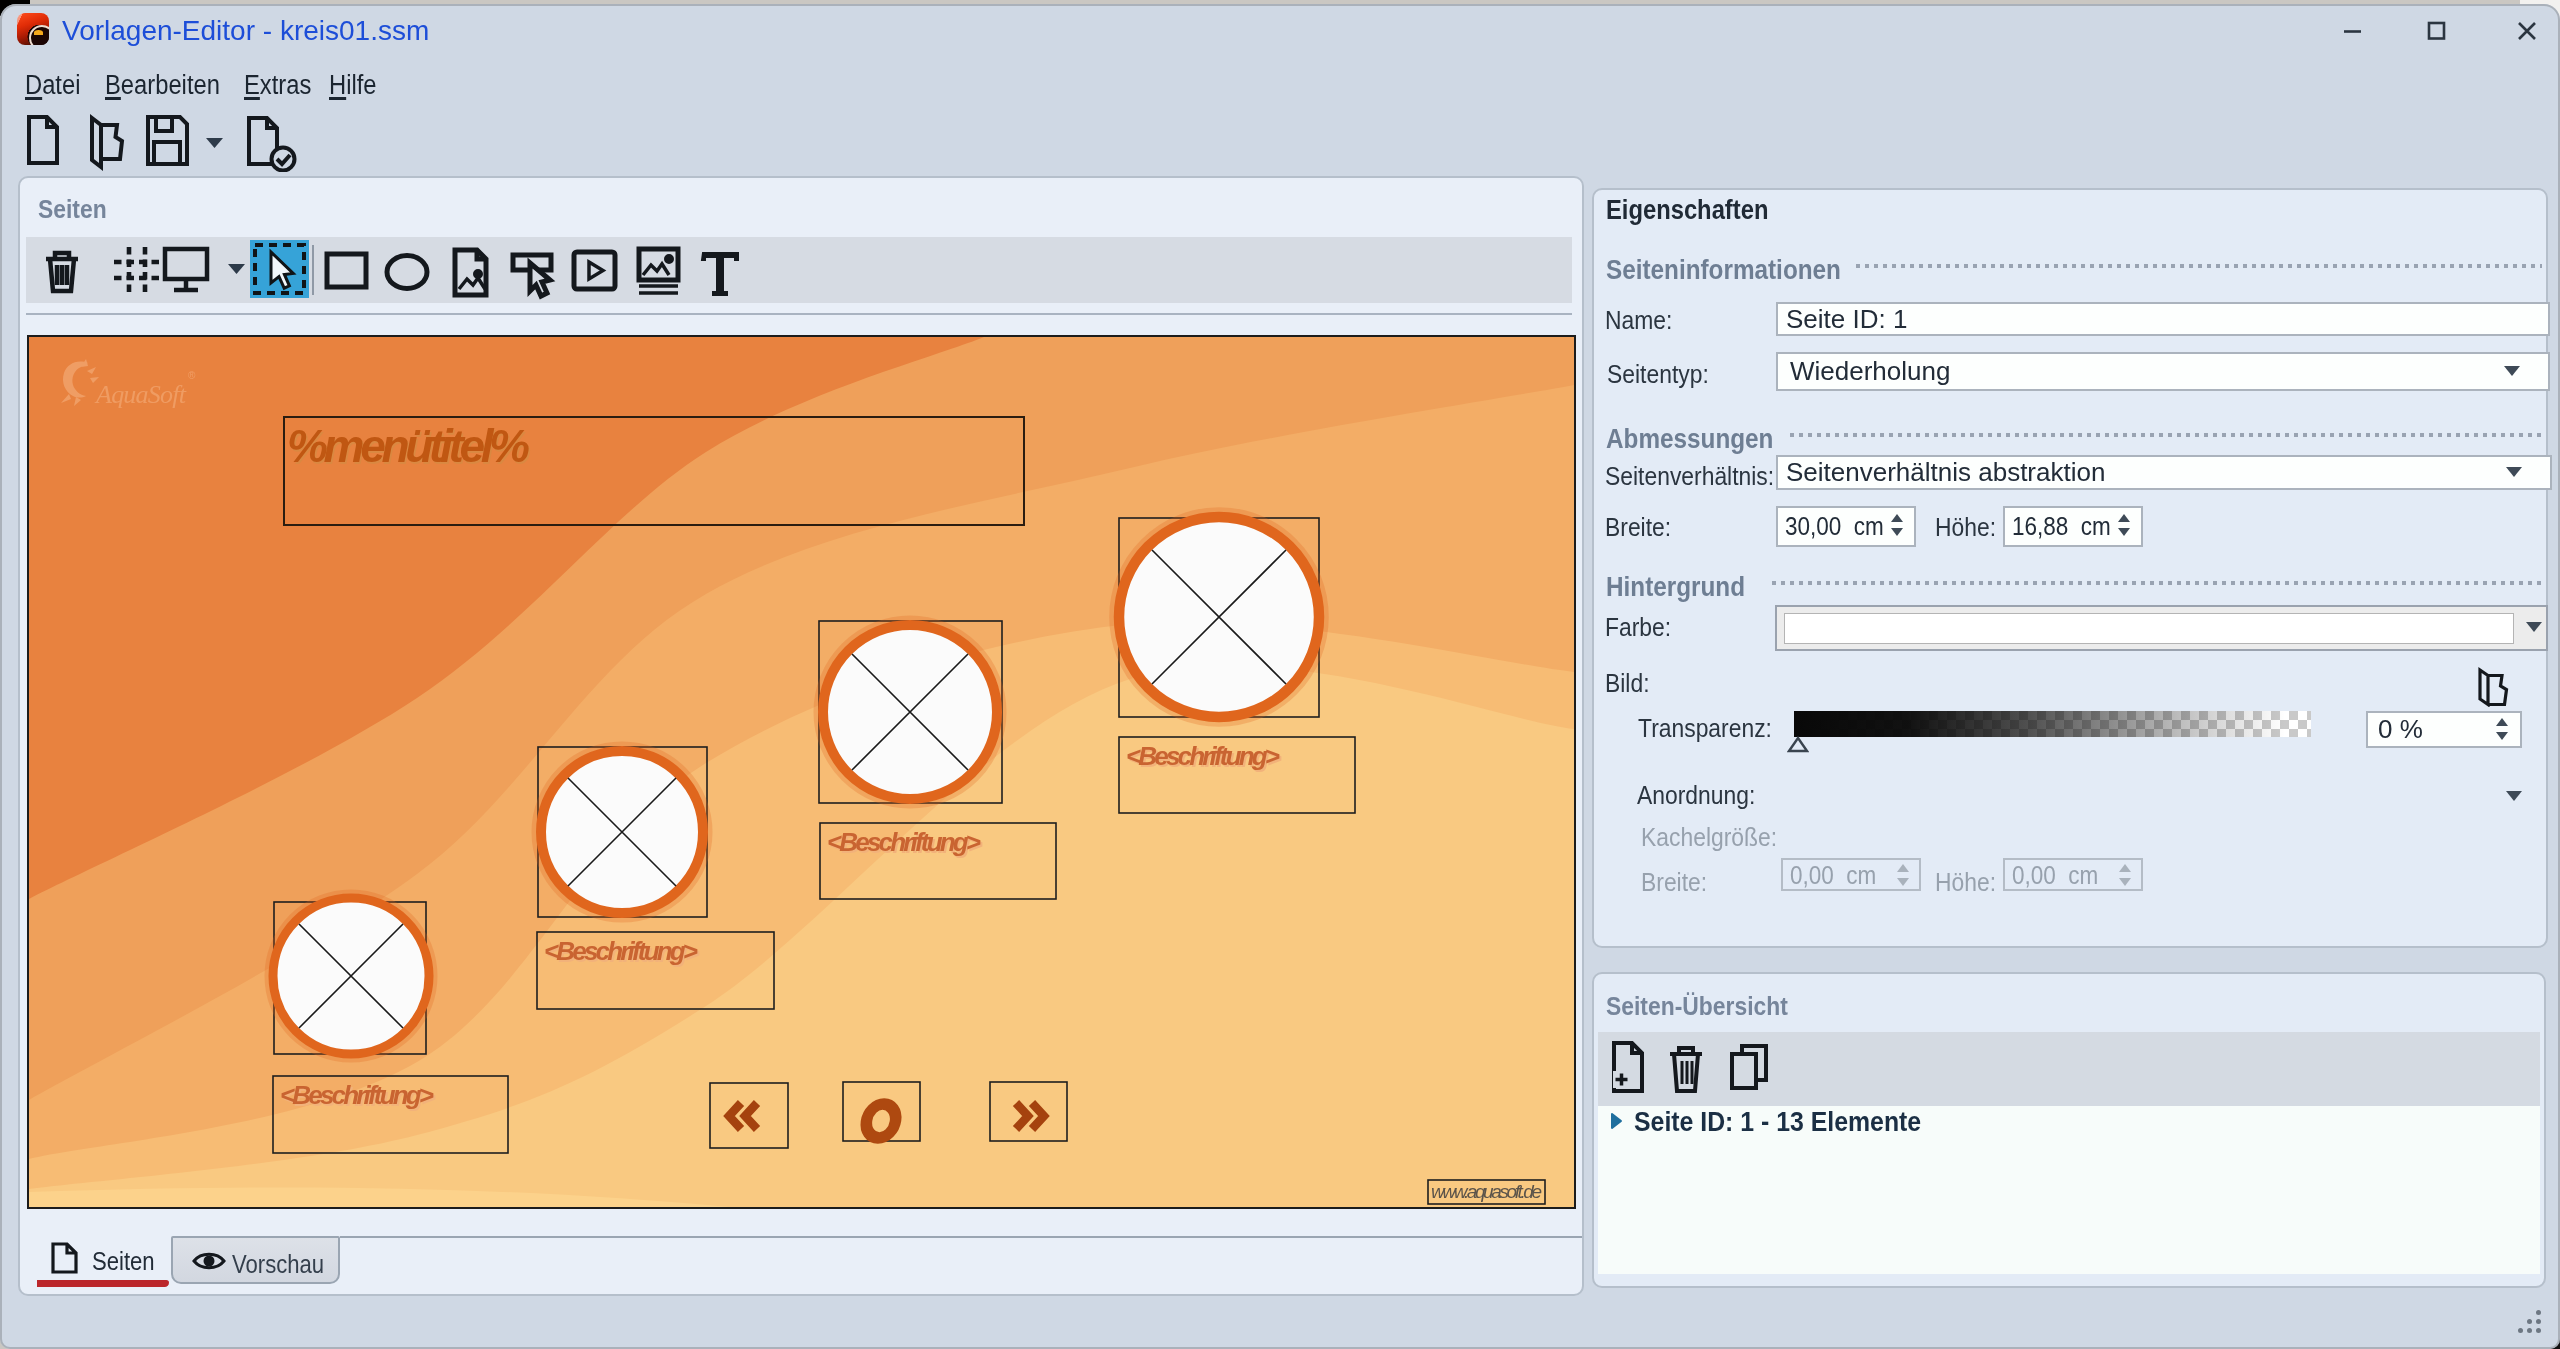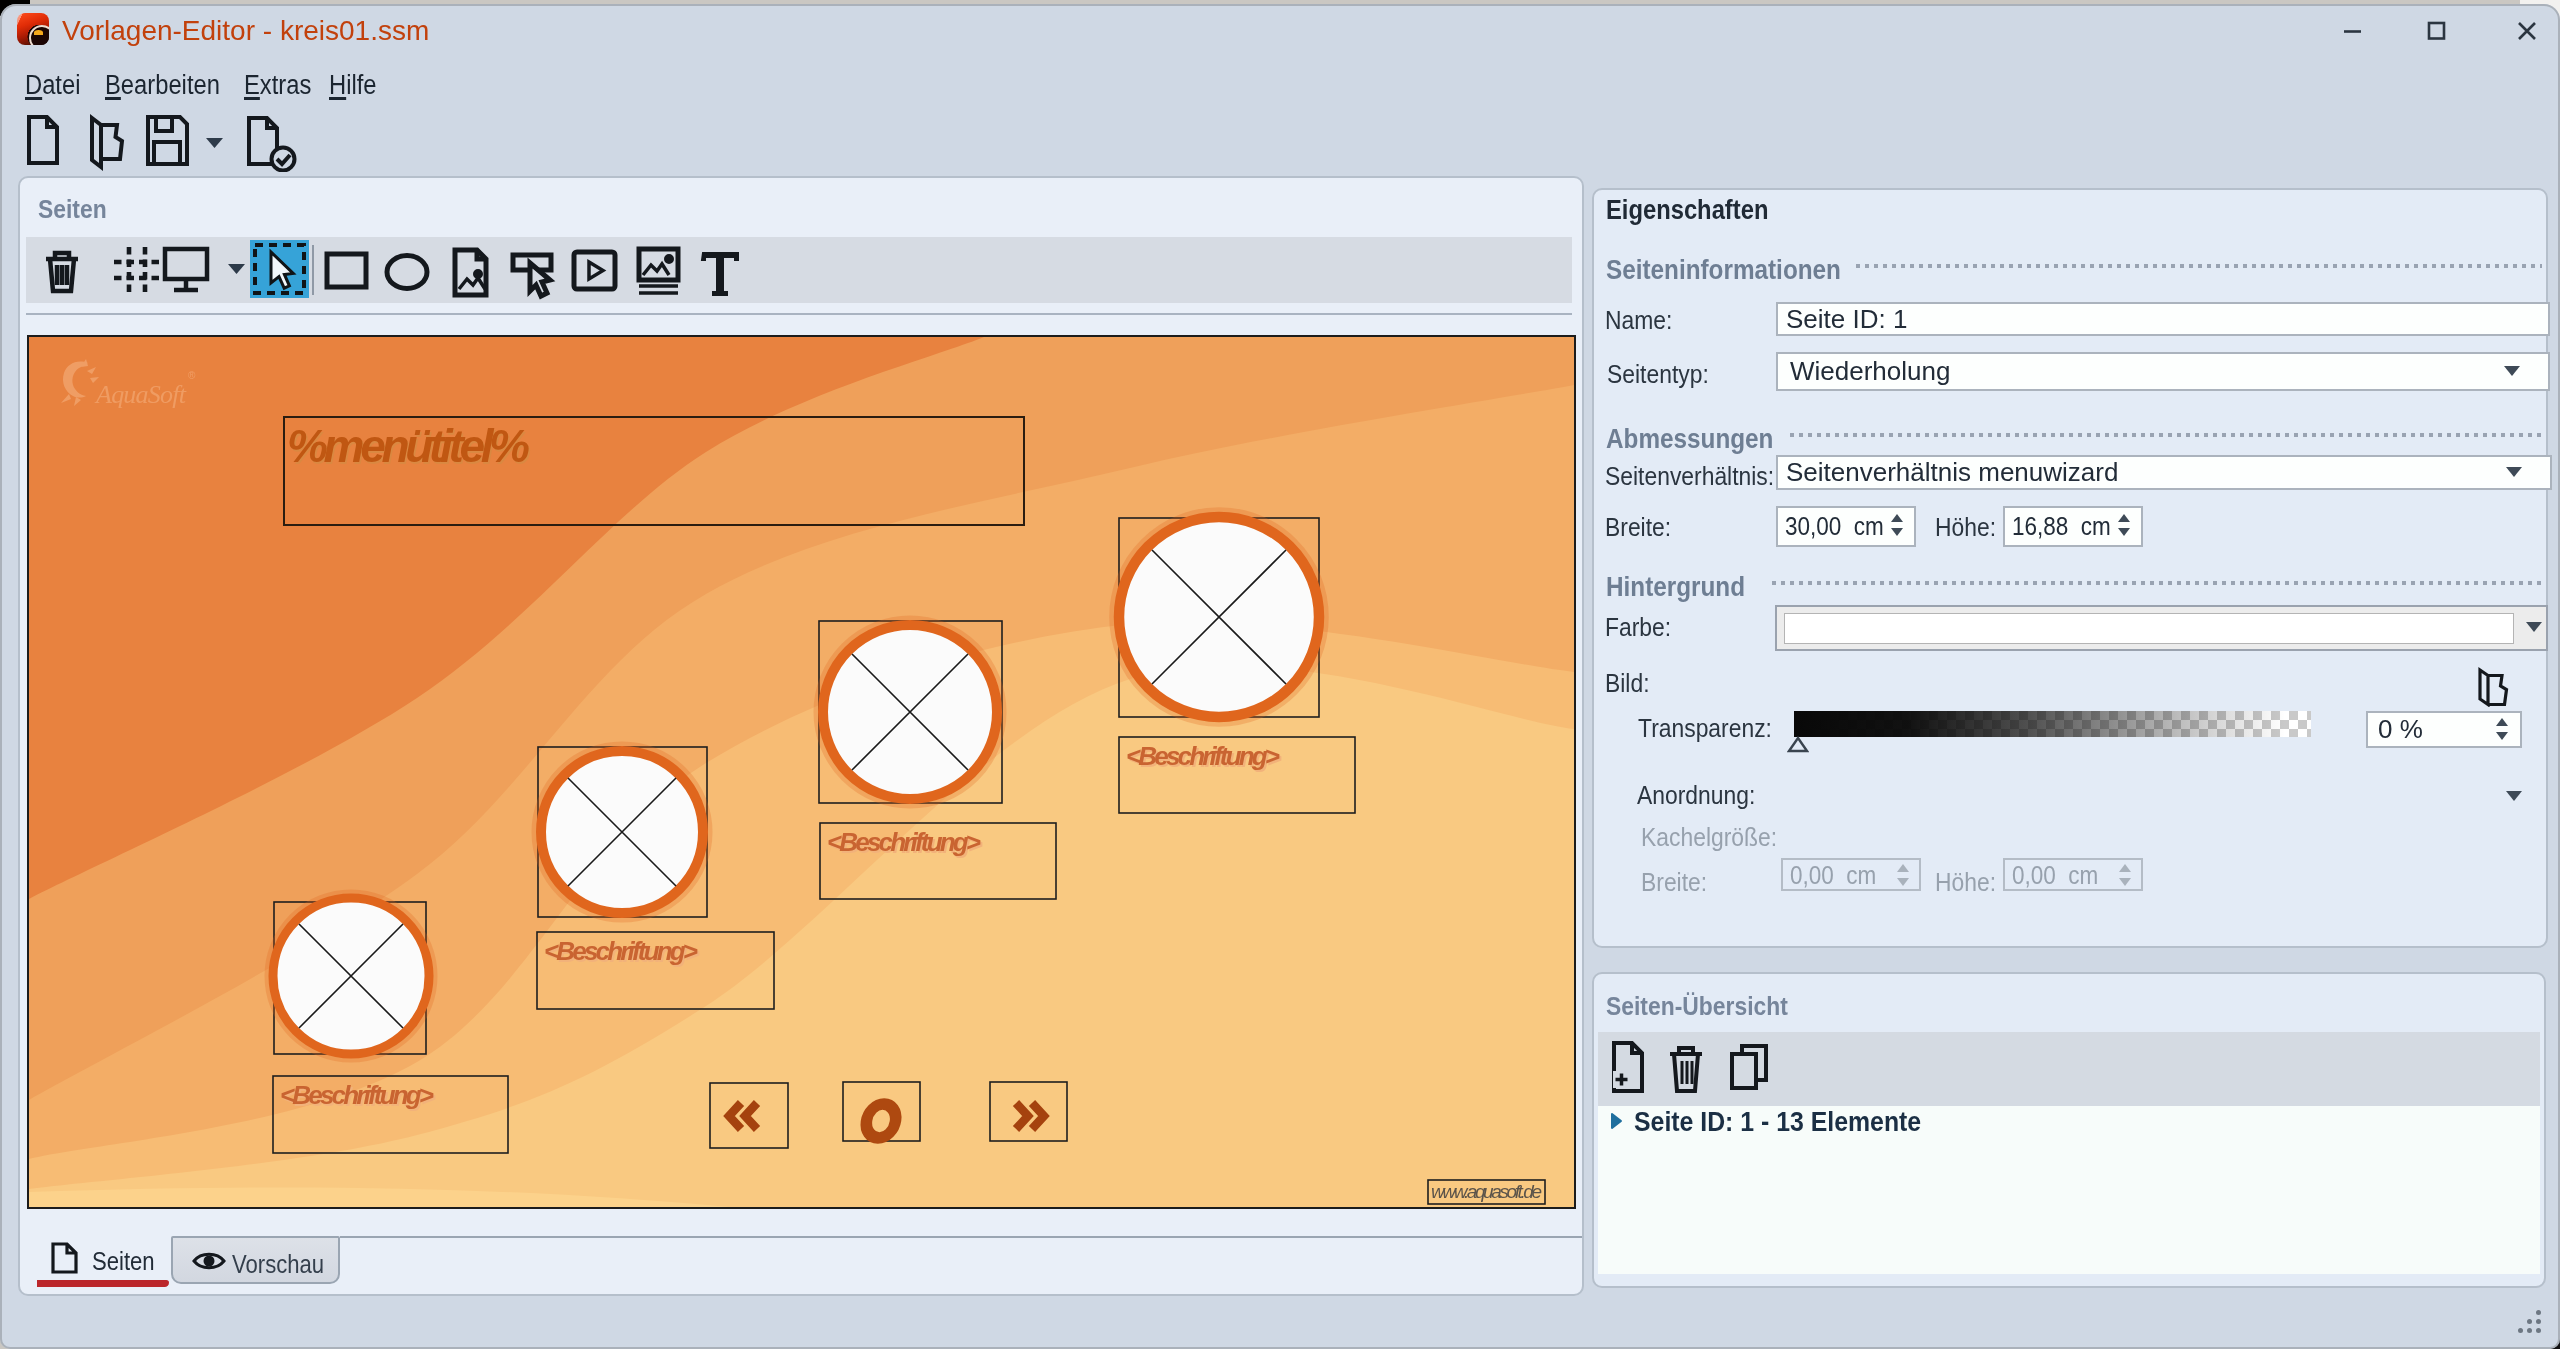--- a/index.html
+++ b/index.html
@@ -19,21 +19,21 @@
     background:
       radial-gradient(circle at 70% 74%, #1c0503 0 36%, rgba(28,5,3,0) 37%),
       linear-gradient(115deg, rgba(255,255,255,0.45) 0 12%, rgba(255,255,255,0) 13%),
       linear-gradient(160deg,#ff4d1d 0%, #e02c07 35%, #a91a04 60%, #571003 85%, #2a0a02 100%);
     overflow:hidden;
   }
   #appicon:before { content:""; position:absolute; left:12px; top:12px; width:22px; height:22px;
     border-radius:50%; background:#1c0503; border:2px solid #f0ddd0; }
   #appicon:after { content:""; position:absolute; left:17px; top:17px; width:9px; height:5px;
     border-radius:50% 50% 0 0; background:#f5a81c; }
-  #title { left:62px; top:11px; font-size:28px; color:#c2410c; }
+  #title { left:62px; top:11px; font-size:28px; color:#1d4ed8; }
   .menuitem { top:66px; font-size:27px; color:#1b2530; transform:scaleX(0.88); transform-origin:0 0; white-space:nowrap; }
   .menuitem u { text-decoration:underline; text-decoration-thickness:2.5px; text-underline-offset:3px; }
   
   .panel { position:absolute; background:#e9eff8; border:2px solid #b5bfcb; border-radius:10px; }
   #lpanel { left:18px; top:172px; width:1566px; height:1120px; }
   #rpanel1 { left:1592px; top:184px; width:956px; height:760px; background:#e3ebf6; }
   #rpanel2 { left:1592px; top:968px; width:954px; height:316px; background:#e3ebf6; }
   .ptitle { position:absolute; font-size:26px; font-weight:bold; color:#76859b; transform:scaleX(0.88); transform-origin:0 0; white-space:nowrap; }
   #strip1 { left:26px; top:233px; width:1546px; height:66px; background:#d6dbe3; }
   #sep1 { left:26px; top:309px; width:1546px; height:2px; background:#a9b3c1; }
@@ -251,21 +251,21 @@
   <div class="shead" style="left:1606px;top:251px">Seiteninformationen</div>
   <div class="dots" style="left:1856px;top:260px;width:686px"></div>
   <div class="flabel" style="left:1605px;top:301px">Name:</div>
   <div class="field" style="left:1776px;top:298px;width:774px;height:34px;padding:1px 8px">Seite ID: 1</div>
   <div class="flabel" style="left:1607px;top:355px">Seitentyp:</div>
   <div class="field" style="left:1776px;top:348px;width:774px;height:39px;padding:4px 12px">Wiederholung</div>
   <div class="downarrow" style="left:2504px;top:362px"></div>
   <div class="shead" style="left:1606px;top:420px">Abmessungen</div>
   <div class="dots" style="left:1790px;top:429px;width:752px"></div>
   <div class="flabel" style="left:1605px;top:457px">Seitenverhältnis:</div>
-  <div class="field" style="left:1776px;top:451px;width:776px;height:35px;padding:2px 8px">Seitenverhältnis menuwizard</div>
+  <div class="field" style="left:1776px;top:451px;width:776px;height:35px;padding:2px 8px">Seitenverhältnis abstraktion</div>
   <div class="downarrow" style="left:2506px;top:463px"></div>
   <div class="flabel" style="left:1605px;top:508px">Breite:</div>
   <div class="field" style="left:1776px;top:502px;width:140px;height:41px;padding:5px 7px;font-size:25px">
       <span style="transform:scaleX(0.9);transform-origin:0 50%;display:inline-block">30,00&nbsp;&nbsp;cm</span>
     </div>
   <div class="spin up" style="left:1891px;top:510px"></div>
   <div class="spin dn" style="left:1891px;top:524px"></div>
   <div class="flabel" style="left:1935px;top:508px">Höhe:</div>
   <div class="field" style="left:2003px;top:502px;width:140px;height:41px;padding:5px 7px;font-size:25px">
       <span style="transform:scaleX(0.9);transform-origin:0 50%;display:inline-block">16,88&nbsp;&nbsp;cm</span>

